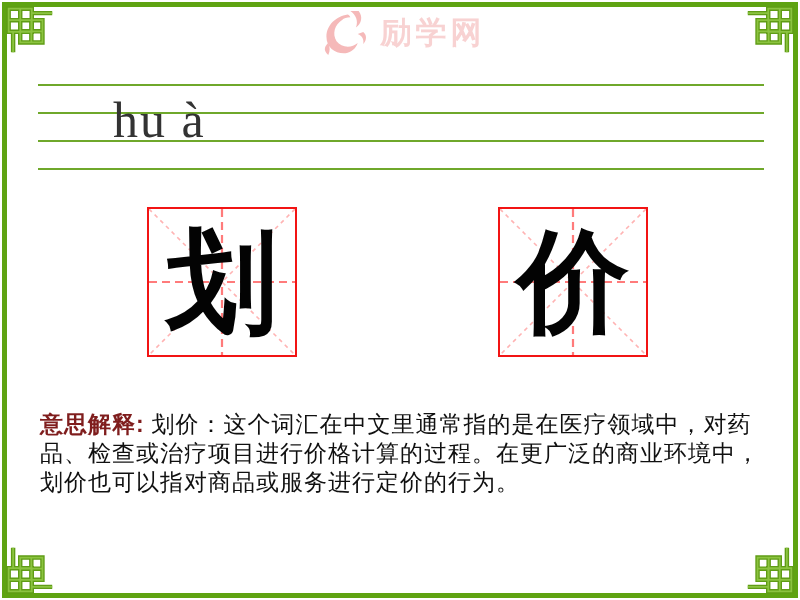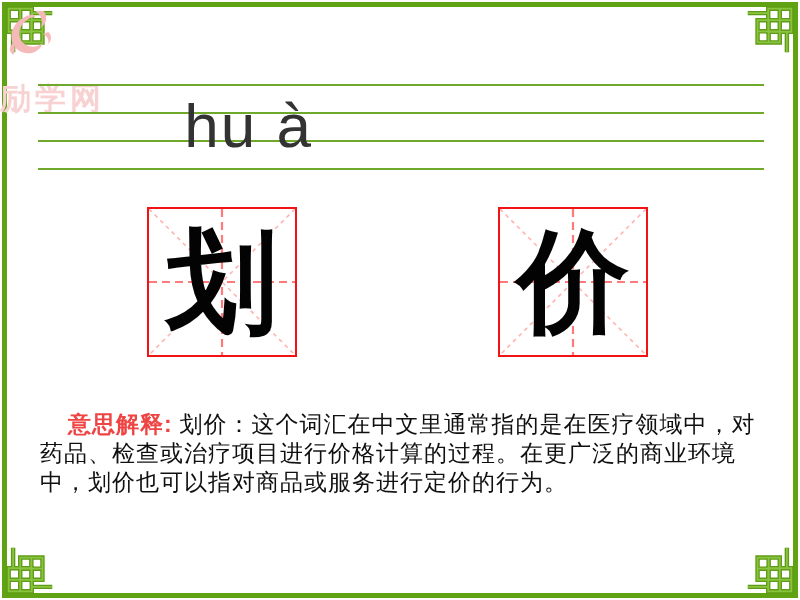--- a/index.html
+++ b/index.html
@@ -7,47 +7,47 @@
          font-family:"Liberation Sans","DejaVu Sans",sans-serif;}
   
   .frame{position:absolute;inset:2px;border:5px solid #5fa312;pointer-events:none;}
   .corner{position:absolute;width:48px;height:48px;}
   .corner svg{display:block;width:48px;height:48px;}
   .corner.tl{top:6px;left:6px;}
   .corner.tr{top:6px;right:6px;transform:scaleX(-1);}
   .corner.bl{bottom:6px;left:6px;transform:scaleY(-1);}
   .corner.br{bottom:6px;right:6px;transform:scale(-1,-1);}
   
-  .logo{position:absolute;top:10px;left:0;right:0;display:flex;
-        justify-content:center;gap:22px;flex-direction:column;}
+  .logo{position:absolute;top:10px;left:0;right:0;display:flex;align-items:center;
+        justify-content:center;gap:10px;}
   .logo svg{width:56px;height:46px;}
   .logo-text{font-size:31px;font-weight:bold;letter-spacing:4px;color:#f8d2d2;}
   
   .ruled{position:absolute;left:38px;top:84px;width:726px;height:88px;}
   .rule-line{position:absolute;left:0;right:0;height:2px;background:#6fa82b;}
   .rule-line.l1{top:0;} .rule-line.l2{top:28px;} .rule-line.l3{top:56px;} .rule-line.l4{top:84px;}
-  .pinyin{position:absolute;top:95px;width:200px;text-align:right;
-          font-family:Liberation Sans, sans-serif;
-          font-size:62px;line-height:1;color:#333;letter-spacing:2px;white-space:pre;}
+  .pinyin{position:absolute;top:95px;width:200px;text-align:left;
+          font-family:Liberation Serif, serif;
+          font-size:50px;line-height:1;color:#333;letter-spacing:2px;white-space:pre;}
   .pinyin.p1{left:113px;}
   .pinyin.p2{left:455px;}
   
   .charbox{position:absolute;top:207px;width:146px;height:146px;border:2px solid #f21414;
            background:#fff;}
   .charbox.c1{left:147px;}
   .charbox.c2{left:498px;}
   .charbox svg.guides{position:absolute;inset:0;}
   .hanzi{position:absolute;inset:0;display:flex;align-items:center;justify-content:center;
          font-family:"Liberation Serif","DejaVu Serif",serif;
          font-size:112px;line-height:1;color:#030303;font-weight:bold;}
   
   .meaning{position:absolute;left:40px;right:38px;top:410px;
            font-size:23px;line-height:29px;color:#101010;letter-spacing:1px;
            font-family:"Liberation Serif","DejaVu Serif",serif;text-align:left;}
-  .meaning b{font-family:"Liberation Sans","DejaVu Sans",sans-serif;color:#ef4444;margin-left:28px;}
+  .meaning b{font-family:"Liberation Sans","DejaVu Sans",sans-serif;color:#7f1d1d;}
 </style>
 </head>
 <body>
 
 <div class="stage">
 
   <div class="frame"></div>
 
   <div class="corner tl">
     <svg viewBox="0 0 54 54">

